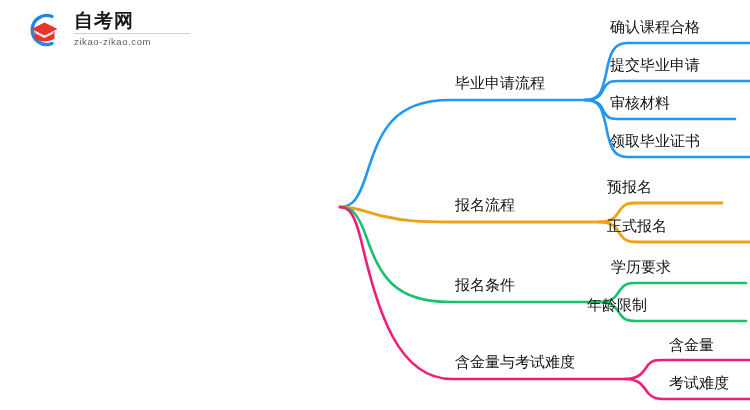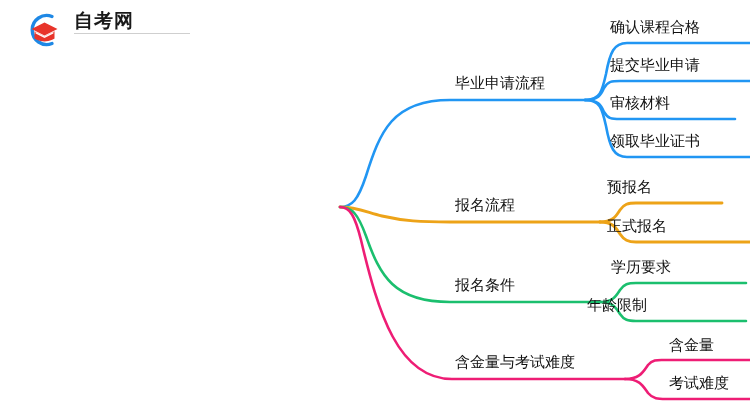--- a/index.html
+++ b/index.html
@@ -36,20 +36,21 @@
       <svg width="44" height="40" viewBox="0 0 44 40">
         <path d="M30 6.5 A14.5 14.5 0 1 0 30 33.5" fill="none" stroke="#1e88e5" stroke-width="3.4" stroke-linecap="round"></path>
         <path d="M22.5 12.5 L35.5 19 L22.5 25.5 L9.5 19 Z" fill="#e8342a"></path>
         <path d="M12.5 21.2 L12.5 28.5 C12.5 28.5 17 31.5 22.5 31.5 C28 31.5 32.5 28.5 32.5 28.5 L32.5 21.2 L22.5 26.3 Z" fill="#e8342a"></path>
         <path d="M13.6 21.8 L22.5 26.2 L31.4 21.8 L31.4 23.4 L22.5 27.9 L13.6 23.4 Z" fill="#ffffff" opacity="0.95"></path>
       </svg>
     </div>
     <div class="logo-text">
       <div class="logo-cn">自考网</div>
       <div class="logo-rule"></div>
+      <div class="logo-en">zikao-zikao.com</div>
     </div>
   </div>
 
   <svg class="lines" viewBox="0 0 750 410">
     <g fill="none" stroke-linecap="round">
 
       <path d="M340,207 C352,207 358,200 366,176 C380,132 392,100 450,100 L585,100" stroke="#2196f3" stroke-width="2.6"></path>
 
       <path d="M585,100 C600,100 602,92 606,74 C610,52 614,43 627,43 L750,43" stroke="#2196f3" stroke-width="2.6"></path>
       <path d="M585,100 C598,100 601,95 604,88 C608,81 612,81 620,81 L750,81" stroke="#2196f3" stroke-width="2.6"></path>

